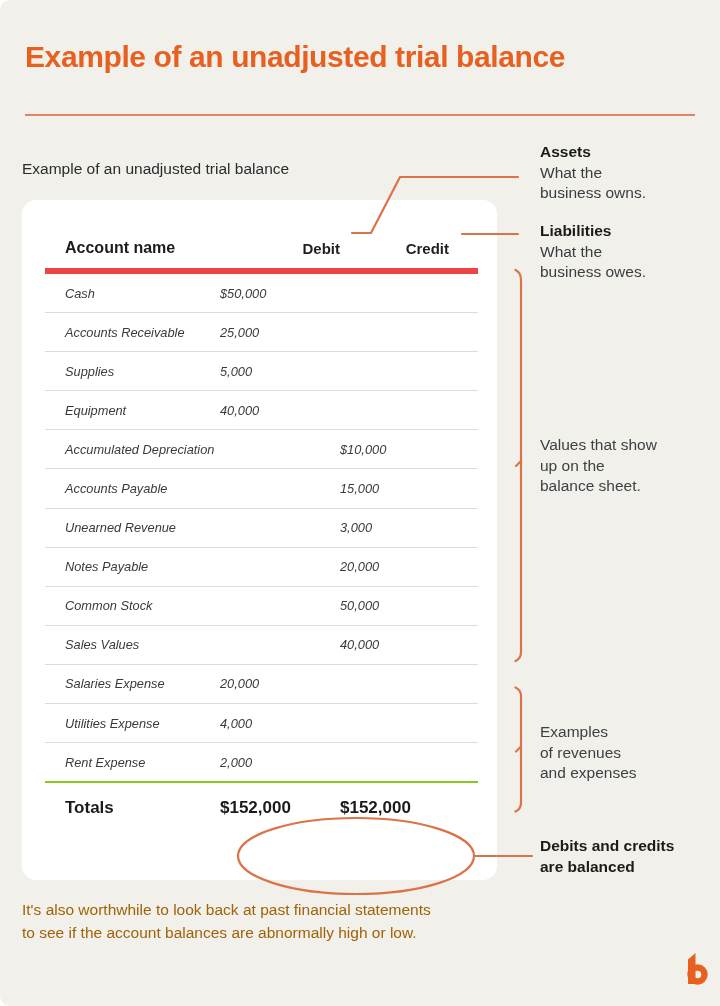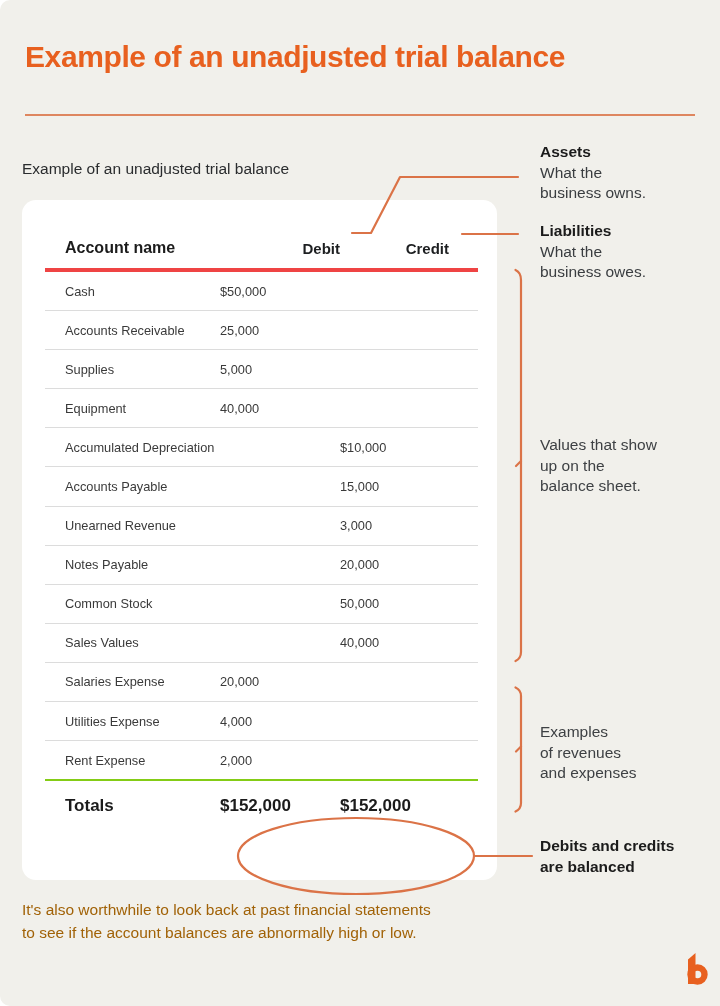--- a/index.html
+++ b/index.html
@@ -13,25 +13,25 @@
   
   .title{position:absolute;left:25px;top:40px;margin:0;font-size:30px;font-weight:bold;
          letter-spacing:-0.4px;color:var(--accent);}
   .title-rule{position:absolute;left:25px;top:114px;width:670px;height:2px;background:var(--line);opacity:.85;}
   .subtitle{position:absolute;left:22px;top:160px;font-size:15.5px;color:#2A2C2E;}
   
   .card{position:absolute;left:22px;top:200px;width:475px;height:680px;background:var(--card);
         border-radius:14px;}
   .tgrid{display:grid;grid-template-columns:1fr 120px 109px;padding:0 29px 0 20px;align-items:center;}
   .thead{margin:0 19px 0 23px;height:57px;align-items:end;padding-bottom:11px;
-         border-bottom:4px solid #ef4444;}
+         border-bottom:6px solid #ef4444;}
   .thead .h-acct{font-size:16px;font-weight:bold;color:var(--ink);}
   .thead .h-debit,.thead .h-credit{font-size:15px;font-weight:bold;color:#1D1F21;text-align:right;}
   .tbody{margin:0 19px 0 23px;}
-  .trow{height:38.1px;border-bottom:1px solid var(--sep);font-size:12.8px;color:var(--row);}
+  .trow{height:38.1px;border-bottom:1px solid var(--sep);font-size:12.8px;color:var(--row);font-style:italic;}
   .trow:last-child{border-bottom:none;}
   .cell-num{text-align:left;}
   .totals{margin:0 19px 0 23px;height:50px;border-top:2px solid #84cc16;
           font-size:17px;font-weight:bold;color:#1B1B1B;}
   
   .note{position:absolute;left:540px;font-size:15.5px;line-height:20.5px;color:var(--body);}
   .note .note-title{font-weight:bold;color:#1B1B1B;}
   .note-assets{top:142px;}
   .note-liabilities{top:221px;}
   .note-values{top:435px;color:#3E4144;}

